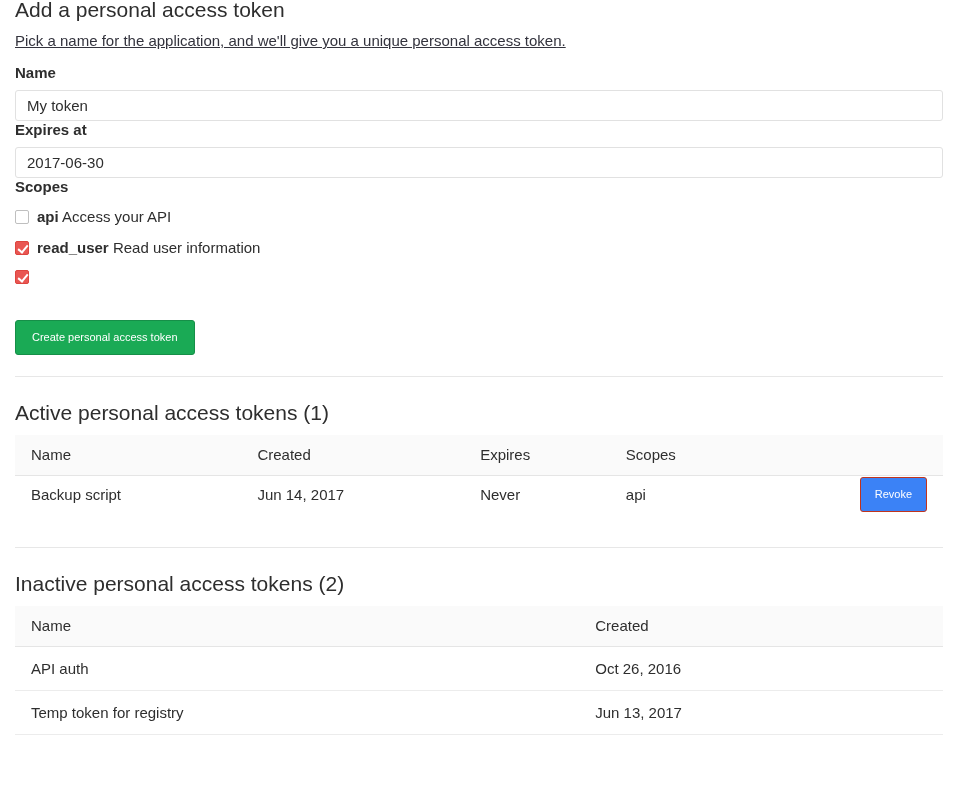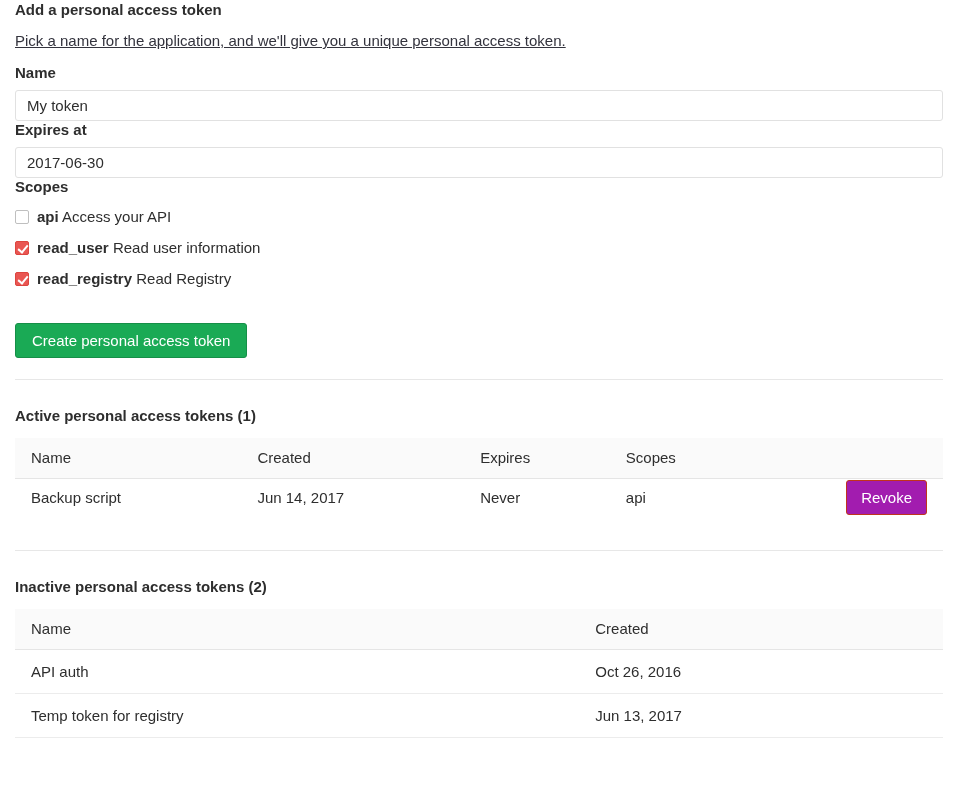--- a/index.html
+++ b/index.html
@@ -10,22 +10,22 @@
     overflow: hidden;
     background: #ffffff;
     color: #2e2e2e;
     font-family: "Liberation Sans", "DejaVu Sans", sans-serif;
     font-size: 15px;
     line-height: 17px;
     padding: 1px 16px 0 15px;
   }
 
   .section-title {
-    font-size: 15px;
-    font-weight: 700;
+    font-size: 21px;
+    font-weight: 400;
     line-height: 18px;
     margin: 0 0 13px 0;
     color: #2e2e2e;
   }
   .form-desc {
     margin: 0 0 15px 0;
     color: #33333d;
     text-decoration: underline;
   }
 
@@ -81,34 +81,34 @@
     border-width: 0 2px 2px 0;
     transform: rotate(40deg);
   }
   .scope-name { font-weight: 700; }
   .scope-desc { font-weight: 400; }
 
   .btn {
     display: inline-block;
     border-radius: 3px;
     font-family: "Liberation Sans", "DejaVu Sans", sans-serif;
-    font-size: 15px;
+    font-size: 11px;
     line-height: 17px;
     cursor: pointer;
   }
   .btn-create {
     margin-top: 22px;
     padding: 8px 16px;
     background: #1aaa55;
     border: 1px solid #168f48;
     color: #ffffff;
   }
   .btn-revoke {
     padding: 8px 14px;
-    background: #a21caf;
+    background: #3b82f6;
     border: 1px solid #c0341d;
     color: #ffffff;
   }
 
   hr.divider {
     border: 0;
     border-top: 1px solid #e7e7e7;
     margin: 21px 0 0 0;
   }
   hr.divider2 {
@@ -175,24 +175,20 @@
   <div class="scope-row">
     <span class="checkbox checked"></span>
     <span>
       <span class="scope-name">read_user</span>
       <span class="scope-desc">Read user information</span>
     </span>
   </div>
 
   <div class="scope-row">
     <span class="checkbox checked"></span>
-    <span>
-      <span class="scope-name">read_registry</span>
-      <span class="scope-desc">Read Registry</span>
-    </span>
   </div>
 
   <button class="btn btn-create">Create personal access token</button>
 </section>
 
 <hr class="divider">
 
 <section>
   <h4 class="section-title tokens-title">Active personal access tokens (1)</h4>
   <table class="tokens-table active-table">

